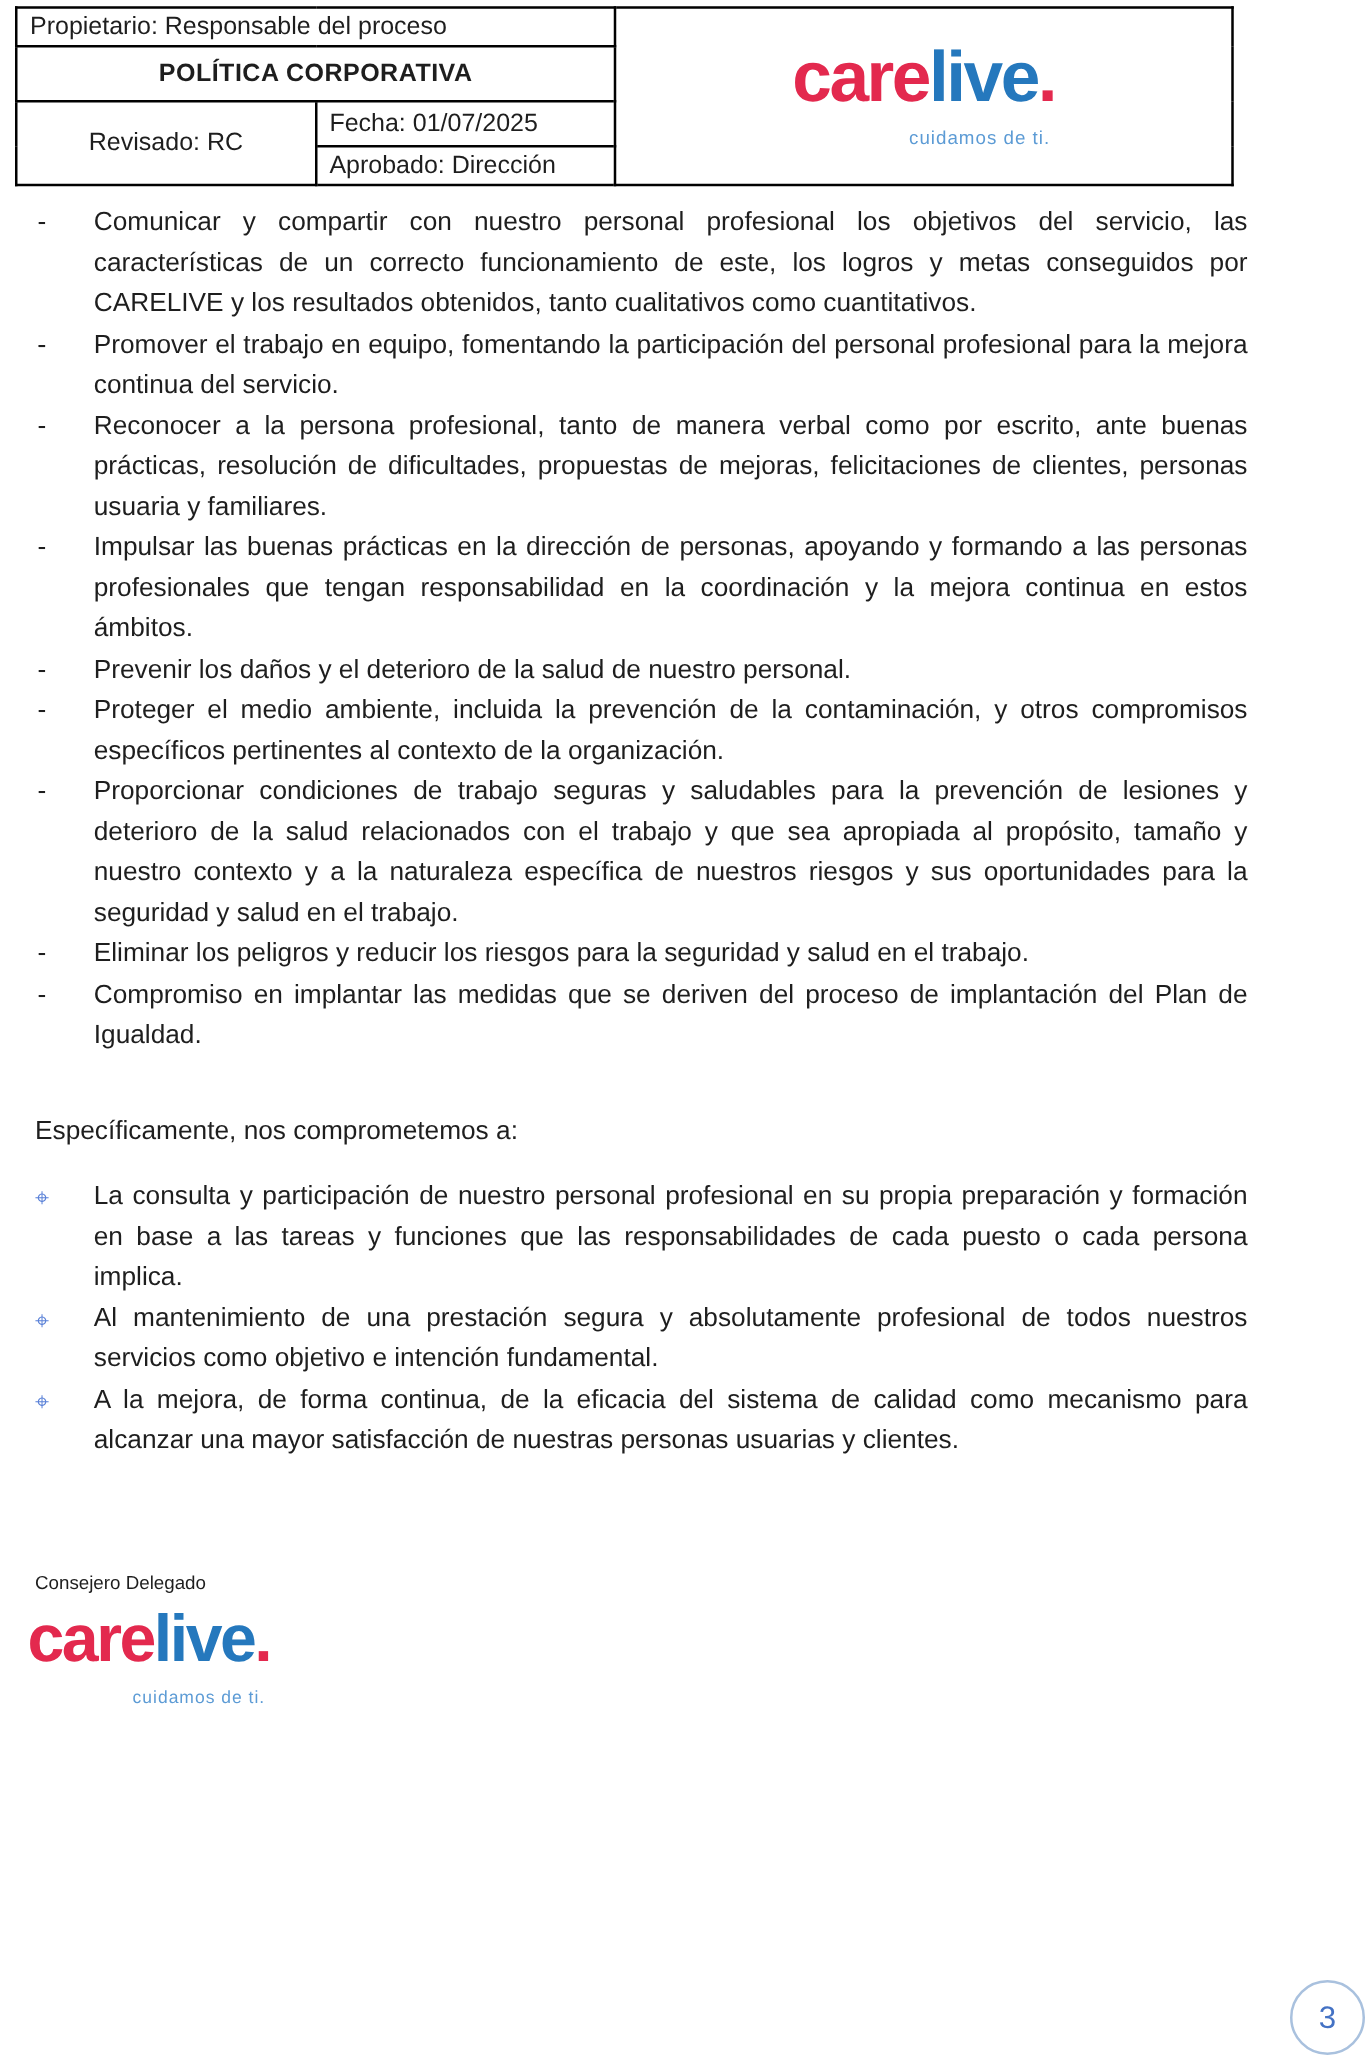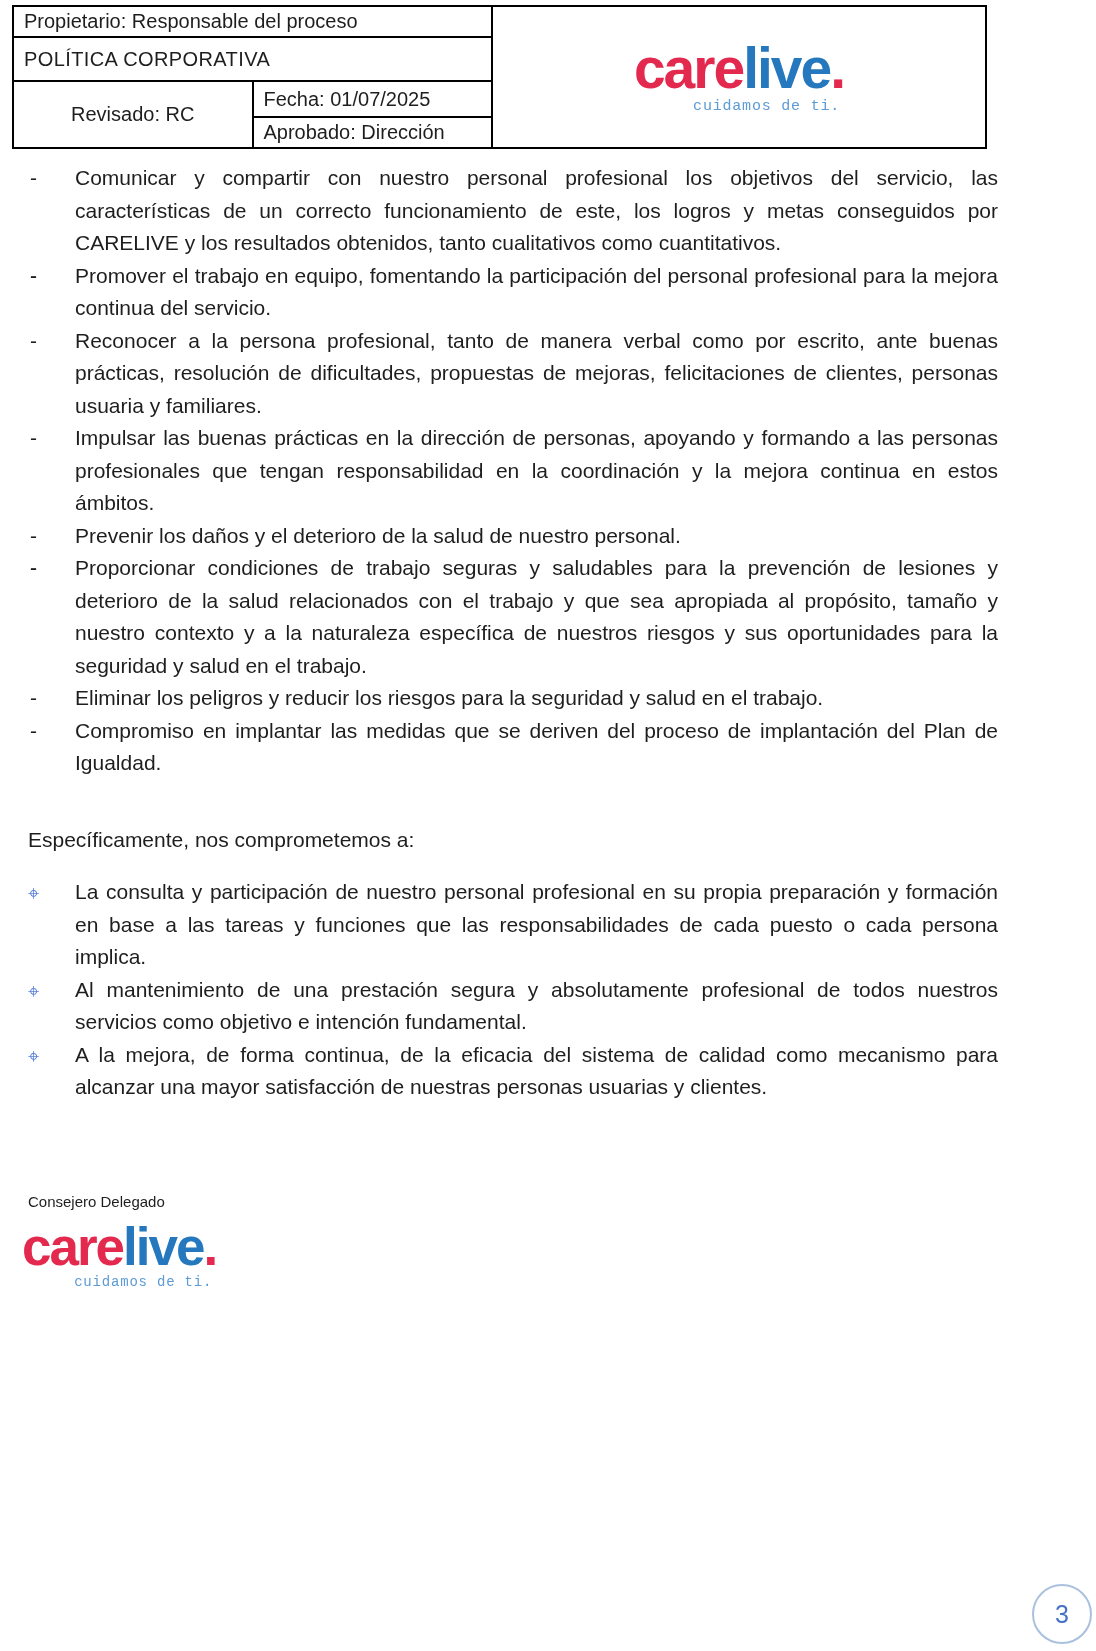--- a/index.html
+++ b/index.html
@@ -25,39 +25,39 @@
     padding:0 10px;
     overflow:hidden;
   }
   .col-a { width:203px; } .col-b { width:300px; } .col-c { width:472px; }
   .row-owner td { height:29px; }
   .row-title td { height:42px; }
   .row-date td  { height:34px; }
   .row-appr td  { height:29px;margin-left:38px; }
   .cell-owner { padding-left:15px; }
   .cell-title {
-    font-weight:normal;
+    text-align:center; font-weight:bold;
     color:#44546A; font-size:21px; letter-spacing:0.4px;
   }
   .cell-revised { text-align:center;border-radius:25px; }
   .cell-logo { text-align:center; }
 
   
   .logo { display:inline-block; text-align:right; line-height:1; }
   .logo-word {
     font-weight:bold; letter-spacing:-2px; line-height:1;
     white-space:nowrap;
   }
   .logo-header .logo-word { font-size:57px; }
   .logo-footer .logo-word { font-size:53px; }
   .logo-care, .logo-dot { color:#E3294E; }
   .logo-live { color:#2578BD; }
   .logo-tagline {
     color:#5C9BD5; letter-spacing:0.8px;
-    margin-top:2px; padding-right:4px;font-family:Liberation Mono, monospace;
+    margin-top:12px; padding-right:4px;
   }
   .logo-header .logo-tagline { font-size:15px; }
   .logo-footer .logo-tagline { font-size:14px; }
 
   
   .content {
     position:absolute; top:162px; left:28px; width:970px;
     font-size:21px; line-height:32.5px;
   }
   ul.doc-list { list-style:none; margin:0; padding:0; }
@@ -145,20 +145,21 @@
     <span class="li-text">Impulsar las buenas prácticas en la dirección de personas, apoyando y formando a las personas profesionales que tengan responsabilidad en la coordinación y la mejora continua en estos ámbitos.</span>
   </li>
 
   <li>
     <span class="marker">-</span>
     <span class="li-text">Prevenir los daños y el deterioro de la salud de nuestro personal.</span>
   </li>
 
   <li>
     <span class="marker">-</span>
+    <span class="li-text">Proteger el medio ambiente, incluida la prevención de la contaminación, y otros compromisos específicos pertinentes al contexto de la organización.</span>
   </li>
 
   <li>
     <span class="marker">-</span>
     <span class="li-text">Proporcionar condiciones de trabajo seguras y saludables para la prevención de lesiones y deterioro de la salud relacionados con el trabajo y que sea apropiada al propósito, tamaño y nuestro contexto y a la naturaleza específica de nuestros riesgos y sus oportunidades para la seguridad y salud en el trabajo.</span>
   </li>
 
   <li>
     <span class="marker">-</span>
     <span class="li-text">Eliminar los peligros y reducir los riesgos para la seguridad y salud en el trabajo.</span>

